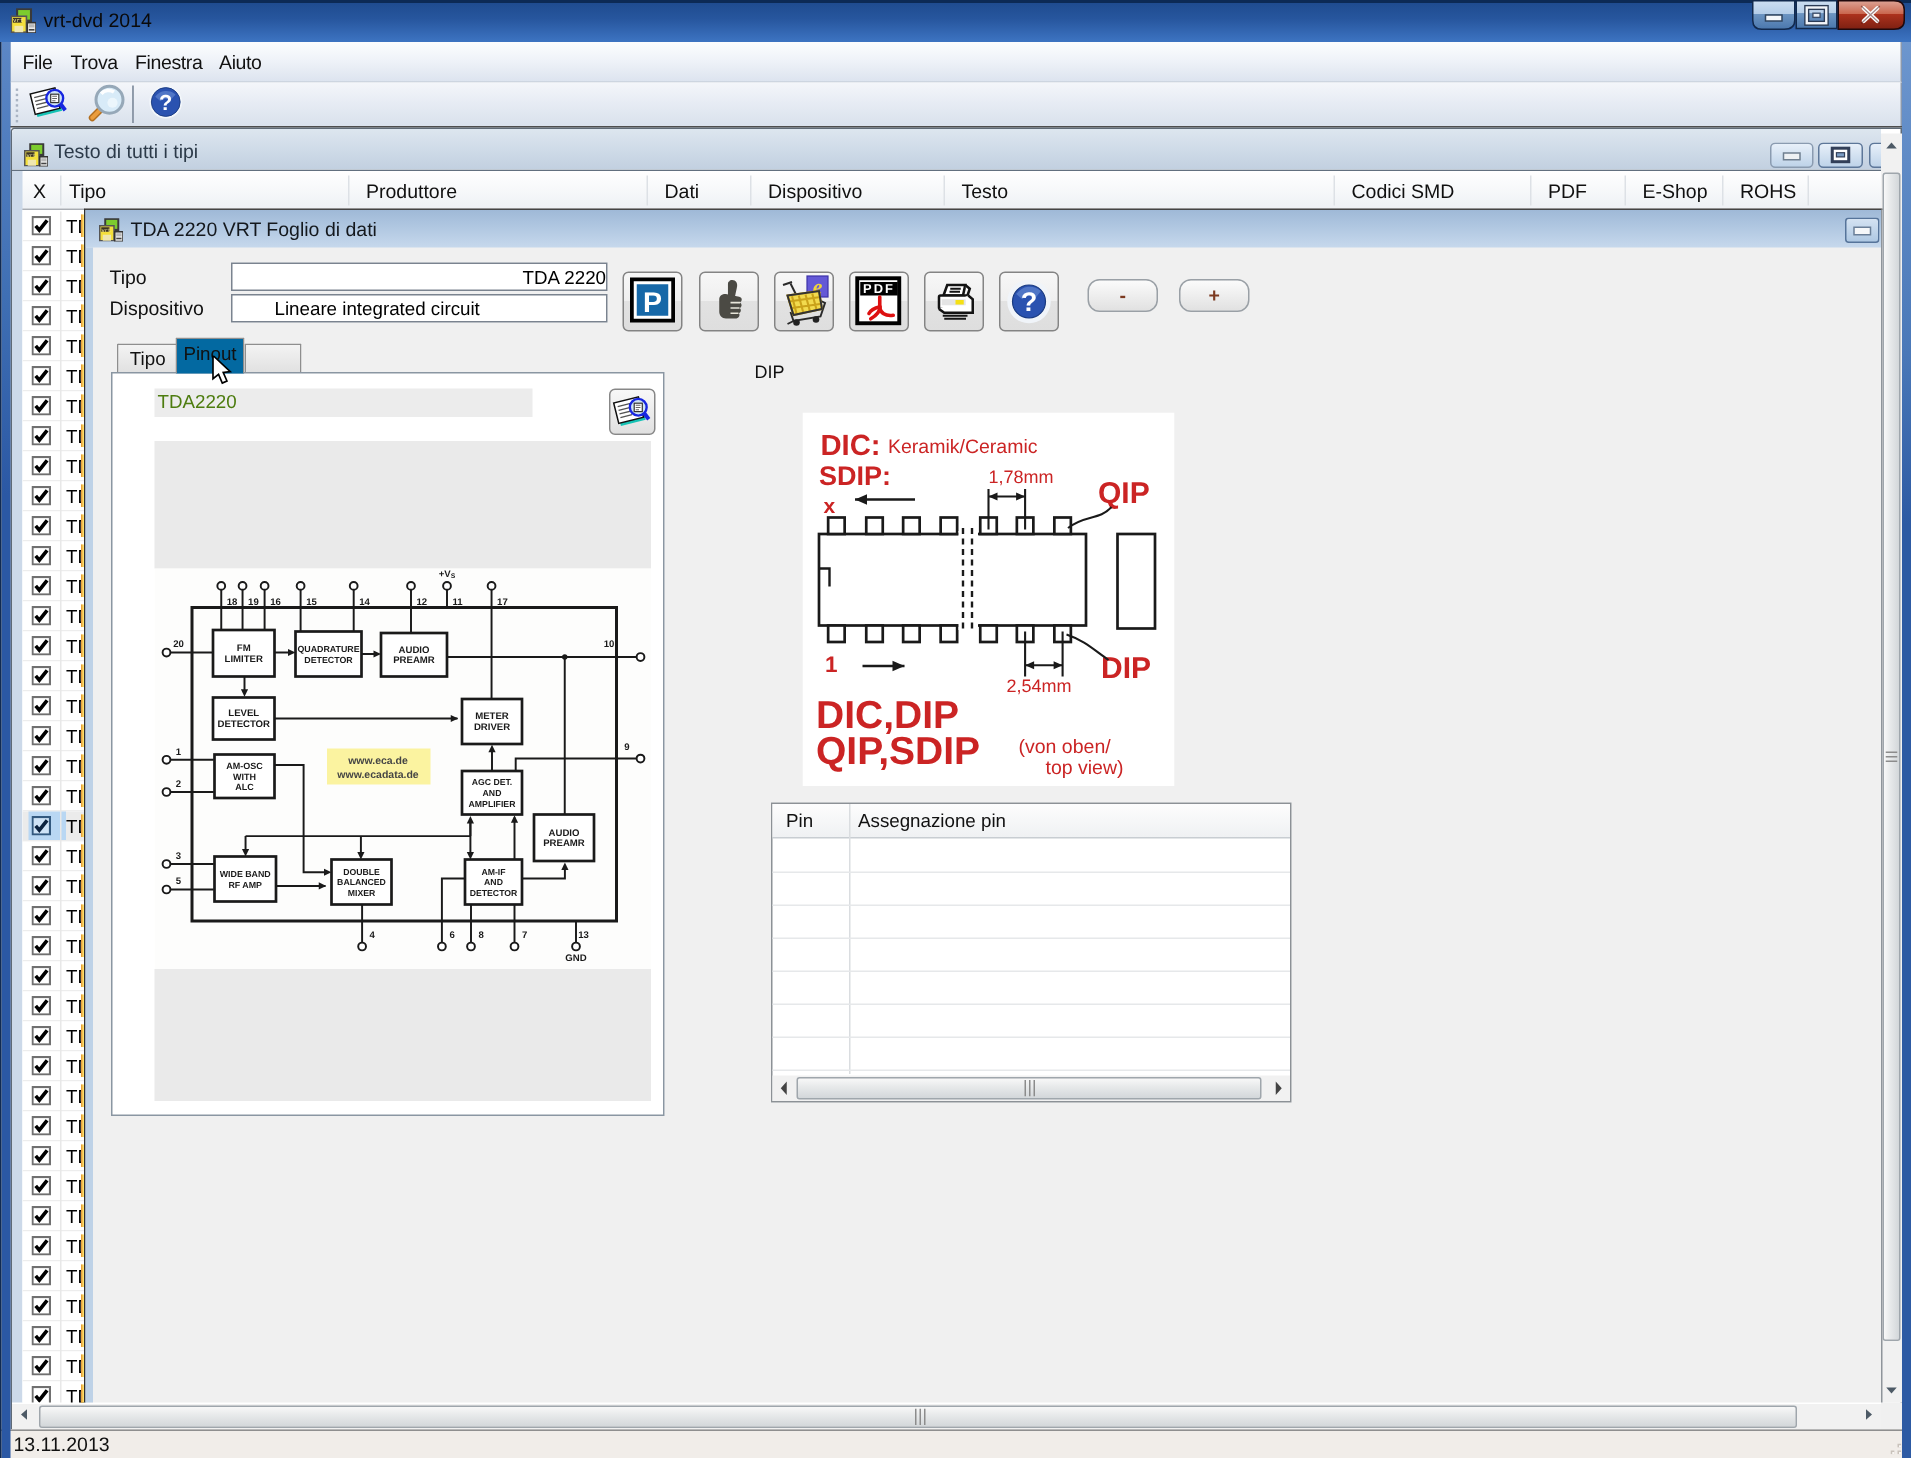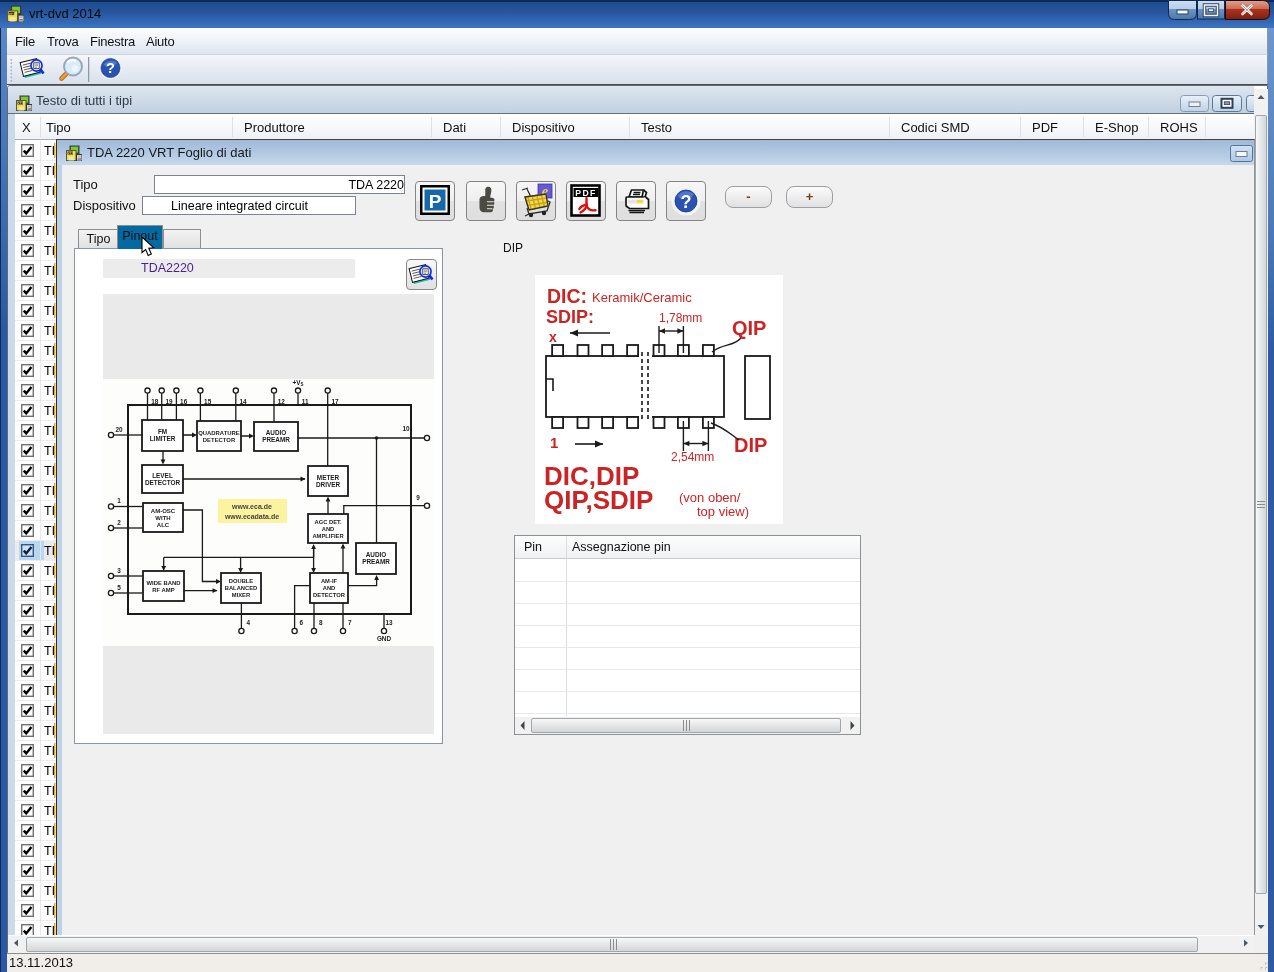--- a/index.html
+++ b/index.html
@@ -572,21 +572,21 @@
 <rect x="0.5" y="0.5" width="22" height="16" rx="2" fill="url(#gdm)" stroke="#56749a"></rect>
 <rect x="6" y="6.5" width="11" height="5" fill="#f5f7f9" stroke="#6a7f98" stroke-width="1"></rect>
 </svg></div>
 <div class="abs" id="dlgL"></div>
 
 <div class="abs" id="dlgcontent" style="left:0;top:0;width:1274px;height:0;">
 
 <div class="abs dlglabel" style="left:73px;top:177px;">Tipo</div>
 <div class="abs dlglabel" style="left:73px;top:198px;">Dispositivo</div>
 <div class="abs tfield" style="left:154px;top:175px;width:251px;height:19px;text-align:right;">TDA 2220</div>
-<div class="abs tfield" style="left:142px;top:196px;width:214px;height:19px;padding-left:28px;">Lineare integrated circuit</div>
+<div class="abs tfield" style="left:154px;top:196px;width:251px;height:19px;padding-left:28px;">Lineare integrated circuit</div>
 
 <div class="abs icobtn" style="left:415px;top:181px;"><svg width="38" height="38" viewBox="0 0 38 38">
 <rect x="4" y="3" width="30" height="30" fill="#000"></rect>
 <rect x="6.5" y="5.5" width="25" height="25" fill="#fff"></rect>
 <rect x="8.5" y="7.5" width="21" height="21" fill="#1668a8"></rect>
 <text x="19" y="26" font-family="Liberation Sans,sans-serif" font-size="19" font-weight="bold" fill="#fff" text-anchor="middle">P</text>
 </svg></div>
     <div class="abs icobtn" style="left:466px;top:181px;"><svg width="38" height="38" viewBox="0 0 38 38">
 <g fill="#4b4a44">
 <path d="M19.5 5 C22.8 3.8 25 6 24.3 9.5 L22.8 16.5 L18.6 16 Z"></path>
@@ -651,21 +651,21 @@
 
 <div class="abs tab" style="left:78px;top:229px;width:41px;height:20px;line-height:19px;">Tipo</div>
 <div class="abs tab" style="left:163px;top:229px;width:38px;height:20px;"></div>
 <div class="abs tab" style="left:117px;top:225px;width:46px;height:24px;line-height:21px;background:#0369a1;z-index:5;border-radius:1px 1px 0 0;">Pinout</div>
 <svg class="abs" style="left:141px;top:237px;z-index:6;" width="17" height="22" viewBox="0 0 17 22">
 <path d="M1 0 L1 15.5 L4.7 12.6 L7.2 18.4 L10.3 17 L7.8 11.3 L12.5 10.7 Z" fill="#fff" stroke="#000" stroke-width="1.1"></path>
 </svg>
 
 <div class="abs" id="panel"></div>
 <div class="abs" style="left:103px;top:259px;width:252px;height:19px;background:#ececec;"></div>
-<div class="abs" style="left:105px;top:261px;font-size:12.5px;color:#4c1d95;margin-left:36px;">TDA2220</div>
+<div class="abs" style="left:105px;top:261px;font-size:12.5px;color:#4d7c0f;">TDA2220</div>
 <div class="abs" style="left:406px;top:259px;width:31px;height:31px;border:1.4px solid #878787;border-radius:4px;background:linear-gradient(180deg,#f8f8f8,#e0e0e0);box-sizing:border-box;">
 <svg width="28" height="28" viewBox="0 0 28 28">
         <g transform="translate(2,2)">
 <g transform="rotate(-14 12 13)">
             <rect x="3" y="6" width="17" height="14" fill="#17c3b5"></rect>
             <rect x="2" y="4" width="17" height="14" fill="#fff" stroke="#111" stroke-width="1"></rect>
             <g stroke="#555" stroke-width="0.9">
               <path d="M4 7 H17 M4 9.5 H17 M4 12 H17 M4 14.5 H12"></path>
             </g>
           </g>

